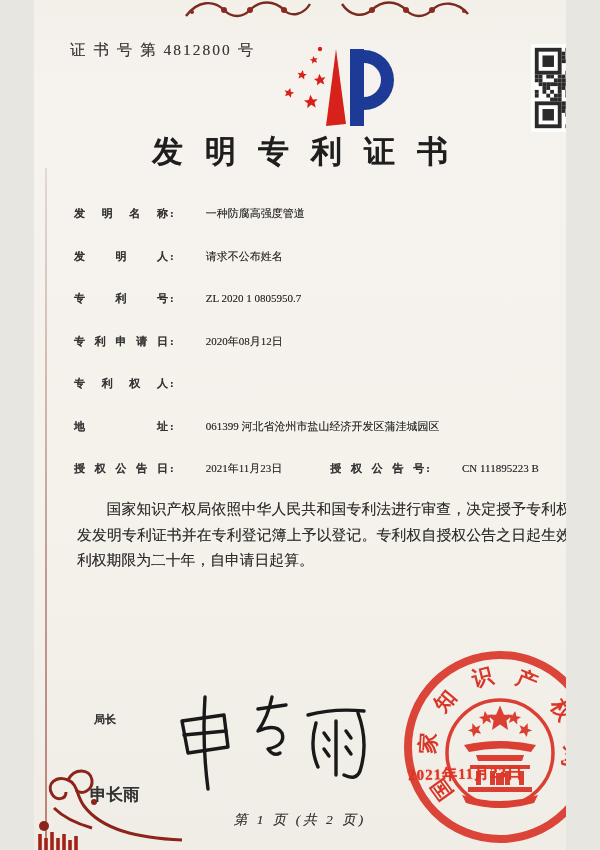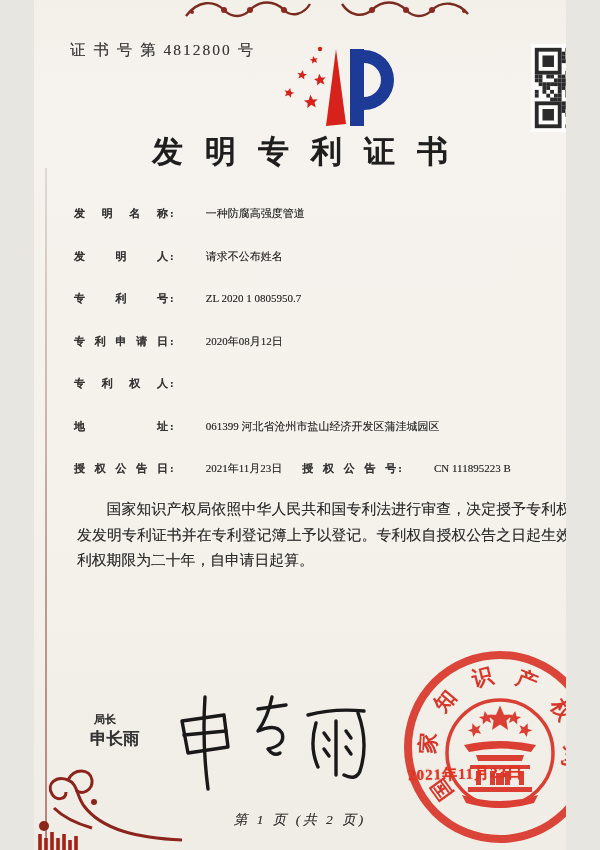--- a/index.html
+++ b/index.html
@@ -13,28 +13,28 @@
 
   .cert-number{left:36px;top:40px;font-size:15.5px;letter-spacing:2px;color:#3a3a3a;}
   .title{left:0;right:0;top:131px;text-align:center;font-size:31px;font-weight:bold;
          letter-spacing:22px;padding-left:22px;color:#1e1e1e;}
 
   .fields{left:40px;top:206px;width:530px;font-size:11px;color:#2a2a2a;}
   .frow{display:flex;align-items:baseline;height:42.5px;}
   .flabel{display:inline-block;width:94px;text-align:justify;text-align-last:justify;font-weight:bold;color:#333;}
   .fcolon{display:inline-block;margin-left:2px;font-weight:bold;}
   .fvalue{margin-left:32px;white-space:nowrap;}
-  .flabel.second{margin-left:20px;}
+  .flabel.second{margin-left:48px;}
 
   .body-text{left:43px;top:497px;width:524px;font-size:14.8px;line-height:25.6px;
              text-align:justify;color:#2d2d2d;}
   .body-text p{margin:0;text-indent:2em;}
 
   .signoff-title{left:60px;top:712px;font-size:11px;font-weight:bold;color:#333;}
-  .signoff-name{left:56px;top:728px;font-size:16.5px;font-weight:bold;color:#333;}
+  .signoff-name{left:56px;top:784px;font-size:16.5px;font-weight:bold;color:#333;}
 
   .signature{left:128px;top:683px;}
   .seal{left:364px;top:645px;opacity:.93;}
   .seal-date{left:374px;top:764px;width:170px;font-size:15px;font-weight:bold;color:#e03322;
              letter-spacing:1px;transform:rotate(-1.5deg);text-shadow:0 0 1.2px rgba(224,51,34,.75);}
 
   .footer{left:0;right:0;top:811px;text-align:center;font-size:13.5px;letter-spacing:3px;color:#333;font-style:italic;}
 
   .edge-left{left:11px;top:168px;width:2px;height:682px;
              background:linear-gradient(180deg,rgba(110,70,60,.15),rgba(130,50,40,.45) 60%,rgba(150,40,30,.55));}

